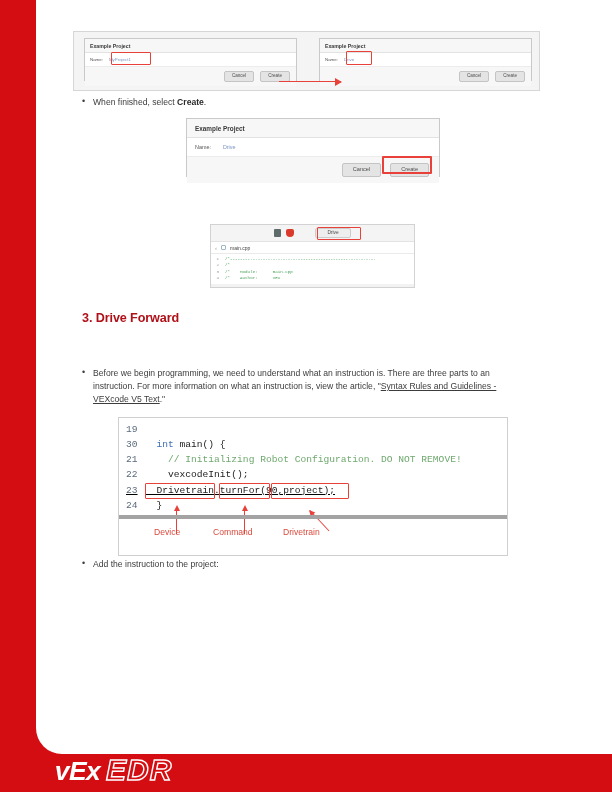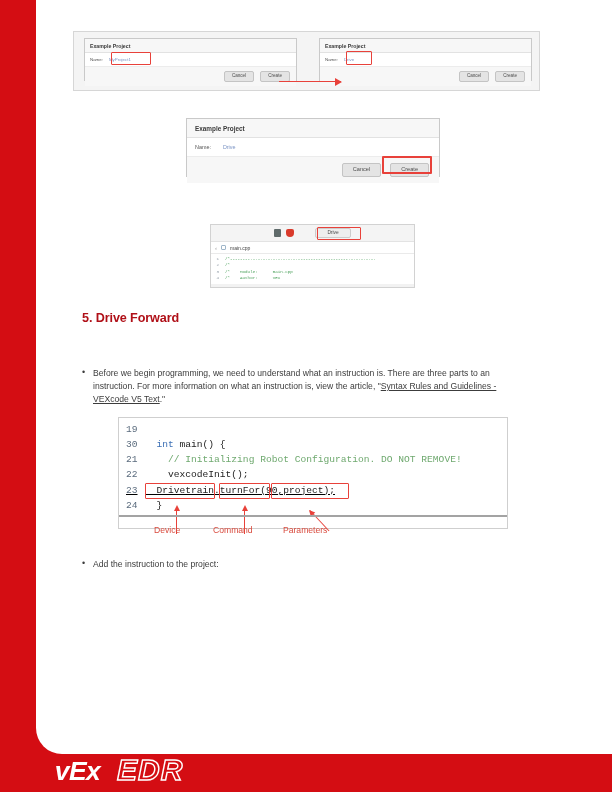--- a/index.html
+++ b/index.html
@@ -23,21 +23,21 @@
   }
   .footer-band {
     position: absolute;
     left: 0; right: 0; bottom: 0;
     height: 38px;
     background: #d40d13;
   }
   .footer-logo {
     position: absolute;
     left: 56px; bottom: 5px;
-    display: flex; align-items: baseline; gap: 18px;
+    display: flex; align-items: baseline; gap: 7px;
   }
   .logo-vex {
     font-family: "Liberation Sans", sans-serif;
     font-weight: bold; font-style: italic;
     font-size: 25px; color: #ffffff;
     letter-spacing: -0.5px;
     transform: scaleX(1.06);
   }
   .logo-edr {
     font-family: "Liberation Sans", sans-serif;
@@ -236,21 +236,21 @@
     border: 1px solid #cfcfcf;
   }
   .codefig-inner { padding: 4px 0 2px 0; position: relative; }
   .bcl { display: flex; font-family: "Liberation Mono", monospace; font-size: 9.6px; line-height: 1.58; }
   .bcl .ln { width: 26px; text-align: left; padding-left: 7px; color: #5a6b7d; }
   .bcl .ct { white-space: pre; text-align: right; }
   .k-kw { color: #3b6fb5; }
   .k-fn { color: #222; }
   .k-cm { color: #6fa96f; }
   .k-pl { color: #222; }
-  .codefig-sep { border-top: 2px solid #a3a3a3; height: 34px; position: relative; }
+  .codefig-sep { border-top: 4px solid #a3a3a3; height: 34px; position: relative; }
   .lbl-red {
     position: absolute;
     font-size: 8.6px; color: #d94a3d;
     font-family: "Liberation Sans", sans-serif;
   }
 </style>
 </head>
 <body>
 
 <div class="page-white"></div>
@@ -281,20 +281,23 @@
       <div class="dlg-foot">
         <span class="btn">Cancel</span>
         <span class="btn">Create</span>
       </div>
       <div class="hl-box" style="left:26px; top:12px; width:26px; height:14px;"></div>
     </div>
 
     <div class="arrow-right" style="left:205px; top:49px; width:62px;"></div>
   </div>
 
+  <div class="bullet" style="left:44px; top:96px; width:420px;">
+    <span>When finished, select </span><b>Create</b><span>.</span>
+  </div>
 
   <div class="figure" style="left:150px; top:118px; width:254px; height:59px;">
     <div class="dlg" style="width:254px; height:59px;">
       <div class="dlg-title" style="font-size:6.4px; padding:6px 8px 5px 8px;">Example Project</div>
       <div class="dlg-body" style="padding:5px 8px;">
         <span class="dlg-lbl" style="font-size:5.4px;">Name:</span>
         <span class="dlg-input" style="font-size:5.4px; padding-left:8px;">Drive</span>
       </div>
       <div class="dlg-foot" style="padding:6px 10px; gap:9px;">
         <span class="btn" style="font-size:5.6px; padding:3px 10px;">Cancel</span>
@@ -334,28 +337,28 @@
       </div>
       <div class="cl">
         <span class="ln">4</span>
         <span class="ct">/*    Author:      VEX</span>
       </div>
     </div>
 
     <div class="hl-box" style="left:106px; top:2px; width:44px; height:13px;"></div>
   </div>
 
-  <h2 class="sect" style="left:46px; top:311px;">5. Drive Forward</h2>
+  <h2 class="sect" style="left:46px; top:311px;">3. Drive Forward</h2>
 
 
   <div class="bullet" style="left:44px; top:367px; width:444px;">
     <span>Before we begin programming, we need to understand what an instruction is. There are three parts to an instruction. For more information on what an instruction is, view the article, "</span><a class="link" href="#">Syntax Rules and Guidelines - VEXcode V5 Text</a><span>."</span>
   </div>
 
-  <div class="codefig" style="left:82px; top:417px; width:390px; height:112px;">
+  <div class="codefig" style="left:82px; top:417px; width:390px; height:139px;">
     <div class="codefig-inner">
 
       <div class="bcl">
         <span class="ln">19</span>
         <span class="ct k-pl"></span>
       </div>
 
       <div class="bcl">
         <span class="ln">30</span>
         <span class="ct k-pl">  </span>
@@ -388,21 +391,21 @@
       </div>
 
       <div class="arrow-up" style="left:57px; top:93px; height:23px;"></div>
       <div class="arrow-up" style="left:125px; top:93px; height:23px;"></div>
       <div class="arrow-diag" style="left:191px; top:92px; width:28px; transform:rotate(47deg);"></div>
     </div>
 
     <div class="codefig-sep">
       <span class="lbl-red" style="left:35px; top:8px;">Device</span>
       <span class="lbl-red" style="left:94px; top:8px;">Command</span>
-      <span class="lbl-red" style="left:164px; top:8px;">Parameters</span>
+      <span class="lbl-red" style="left:164px; top:8px;">Drivetrain</span>
     </div>
   </div>
 
   <div class="bullet" style="left:44px; top:558px; width:400px;">
     <span>Add the instruction to the project:</span>
   </div>
 
 </div>
 
 <div class="footer-band"></div>

